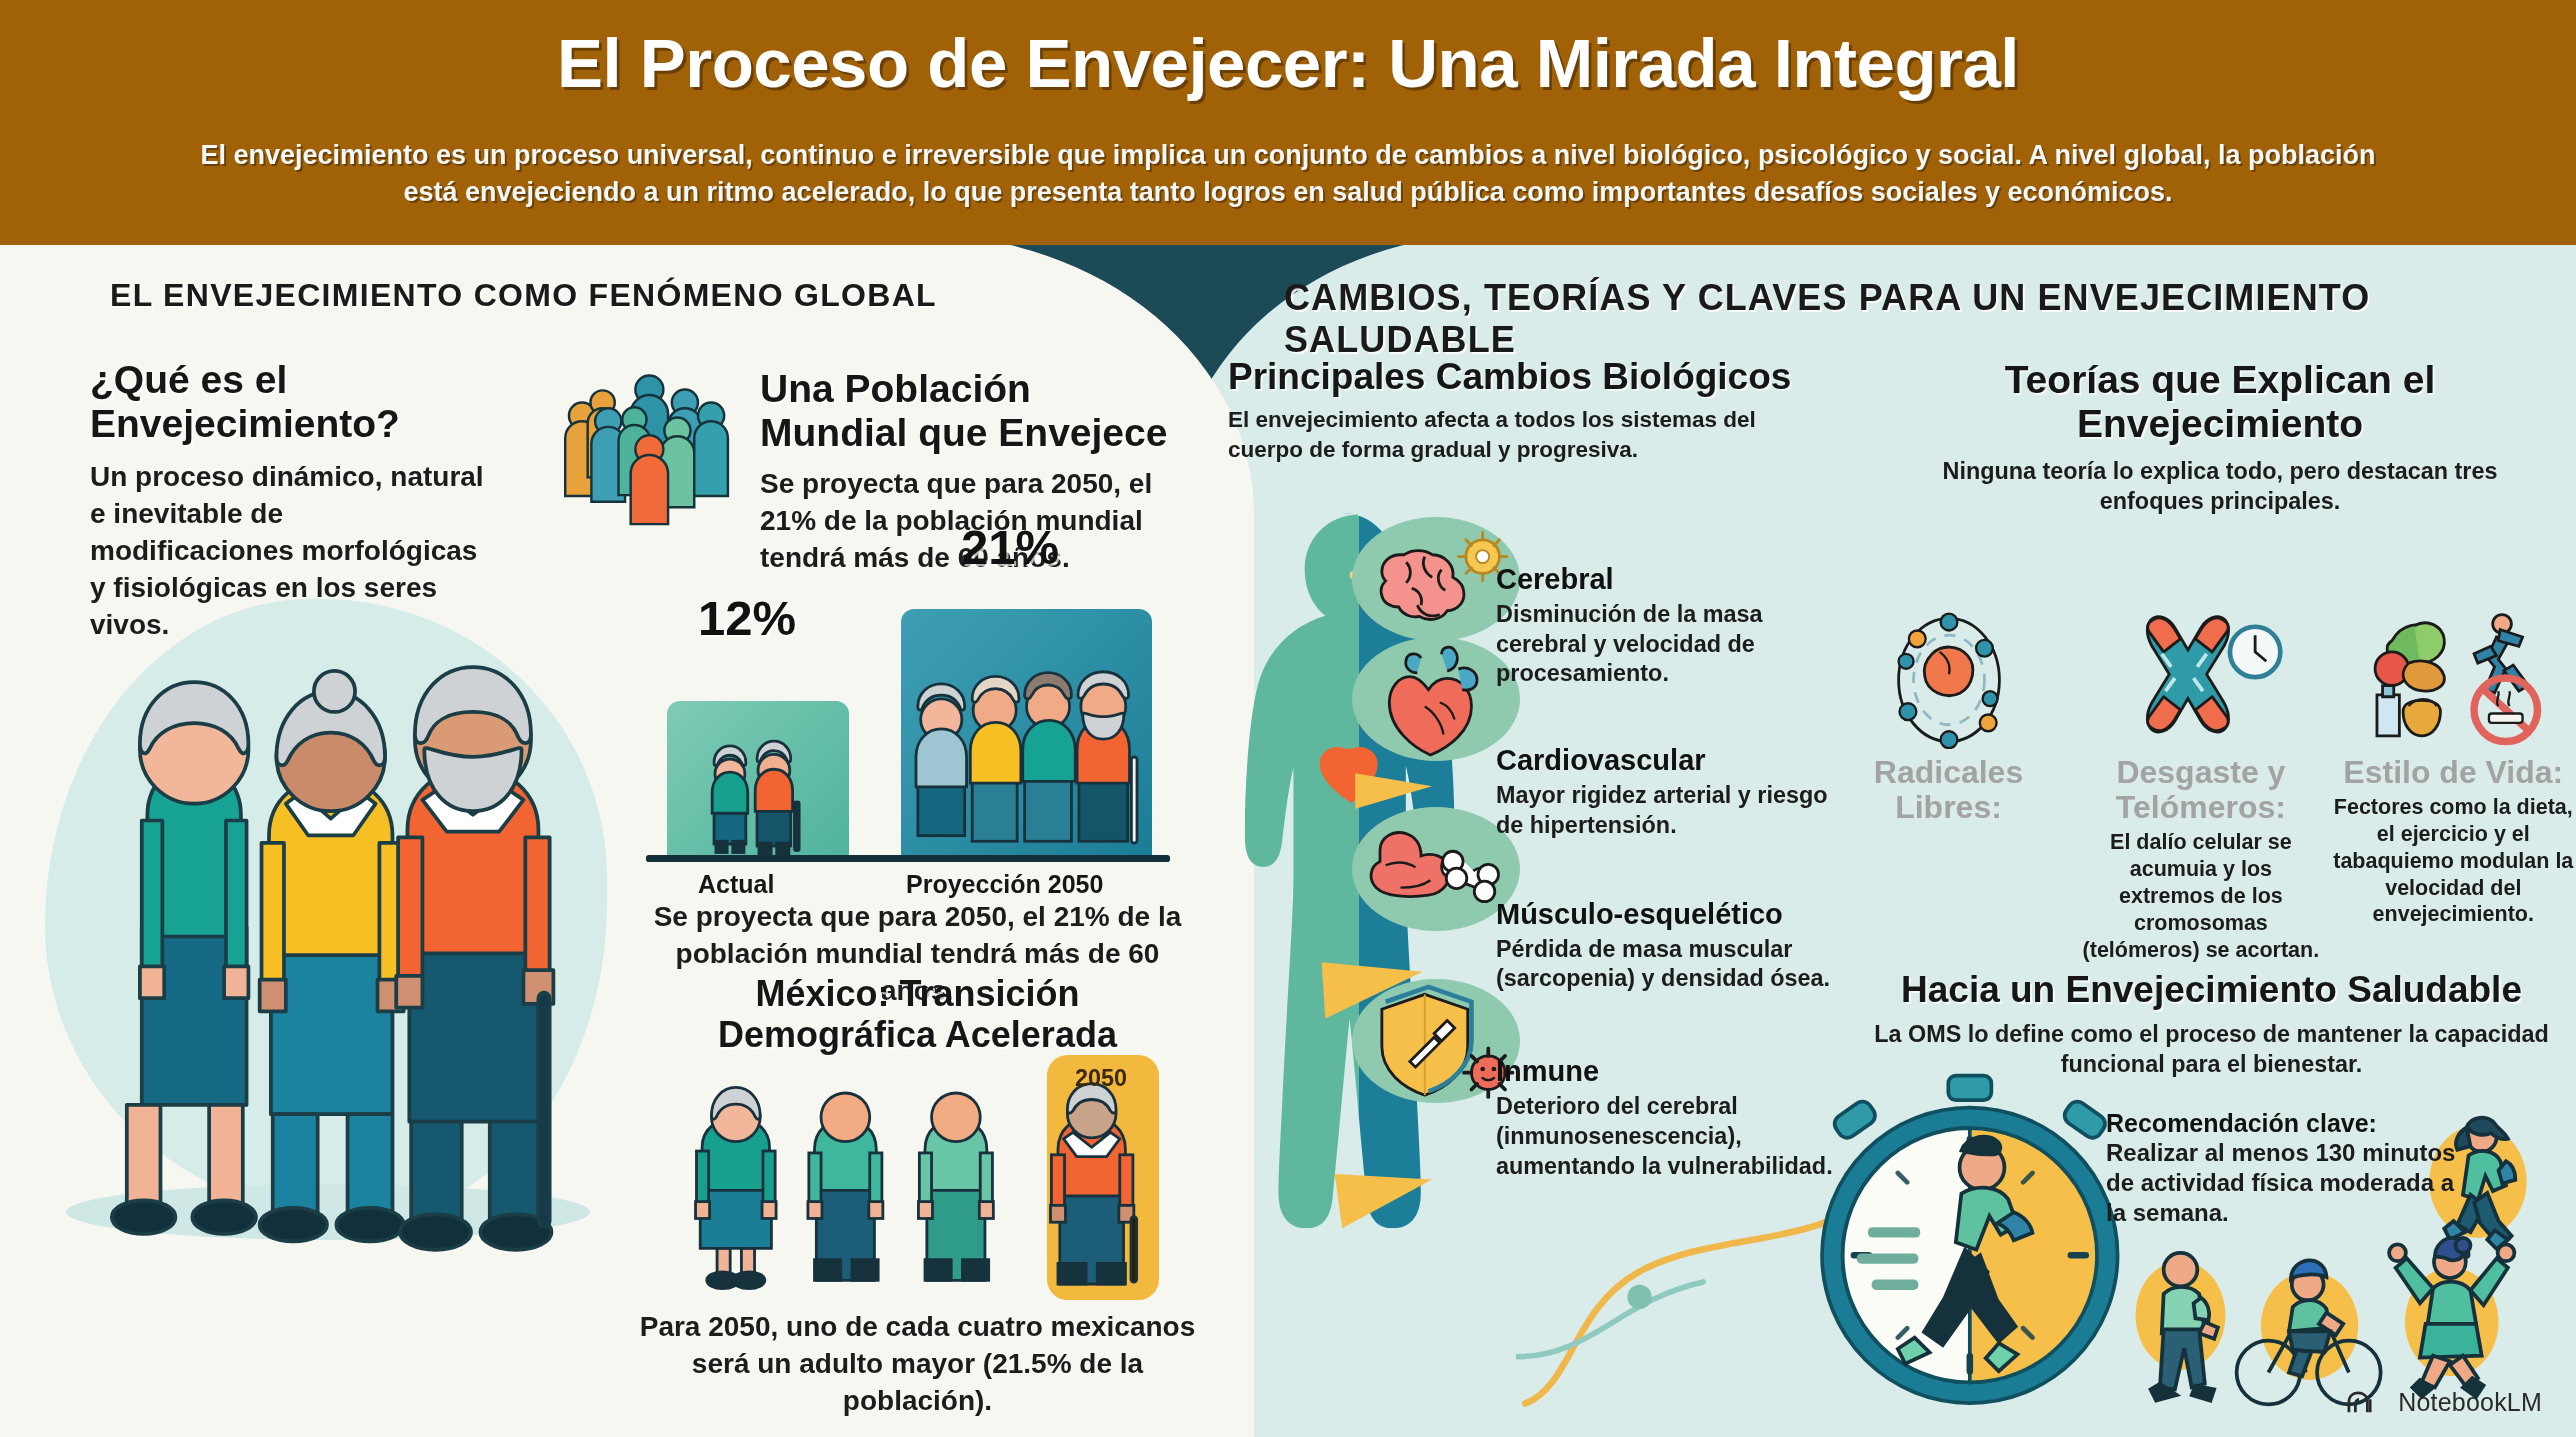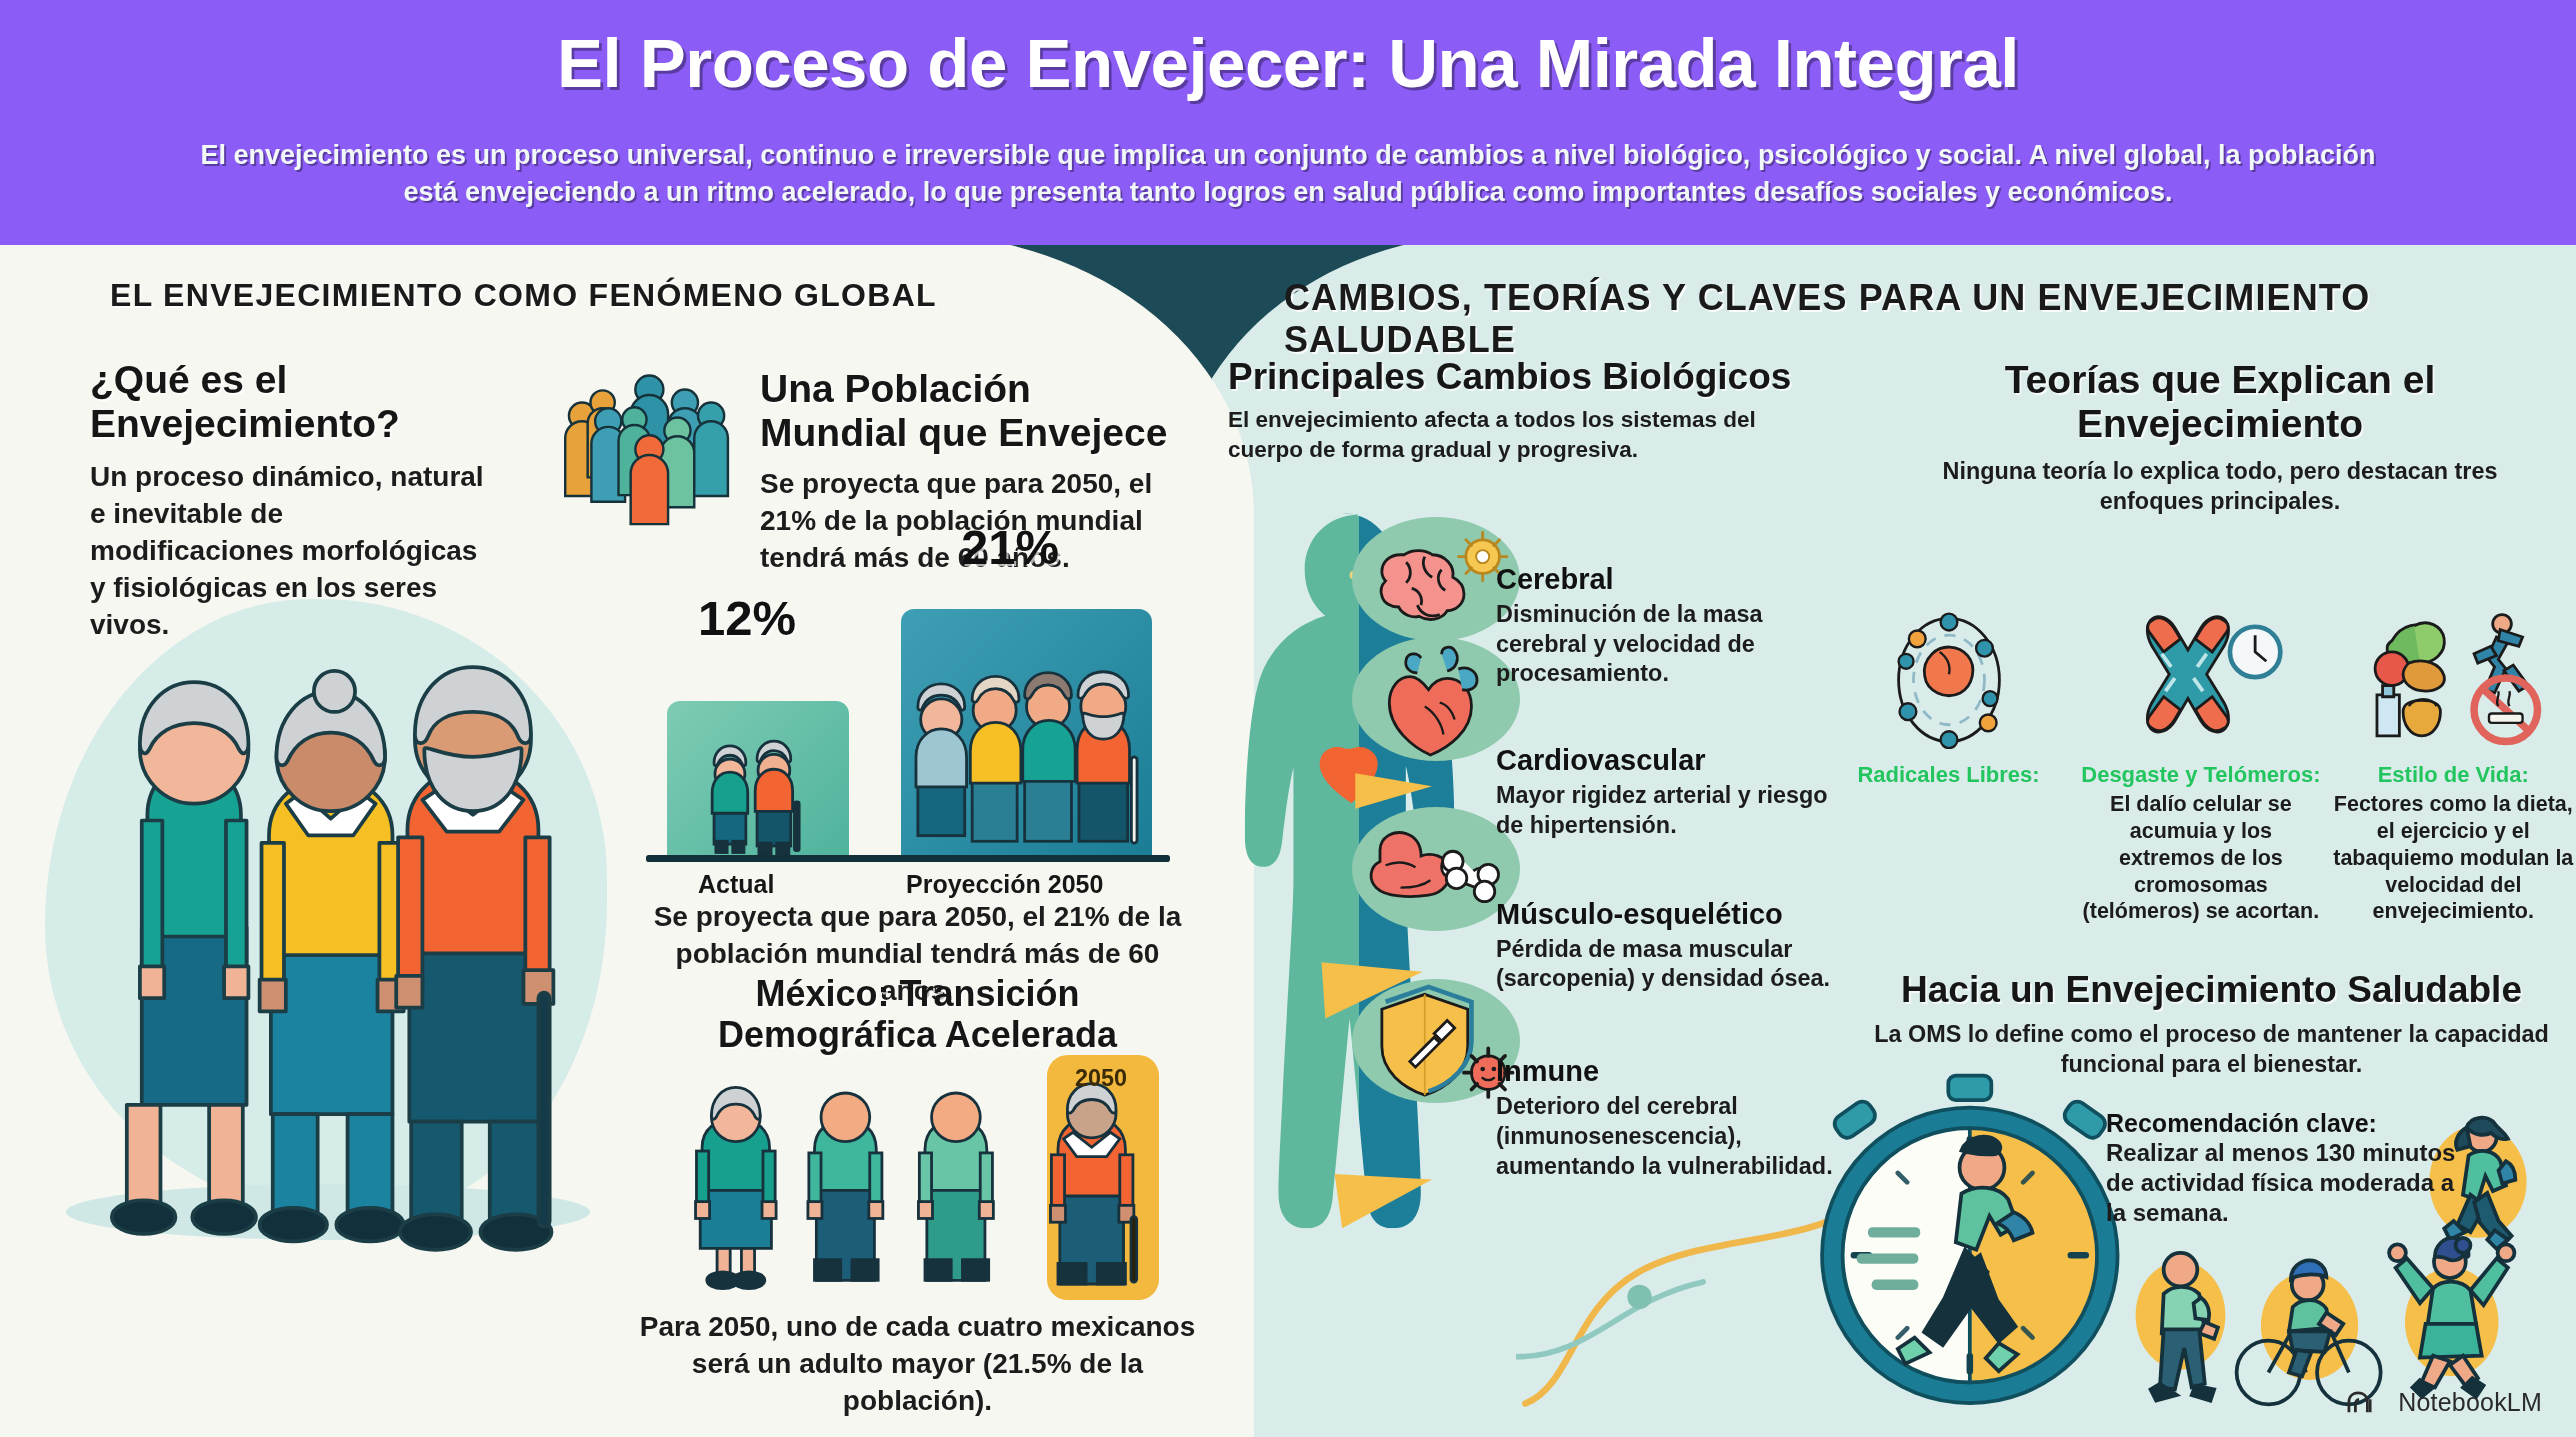--- a/index.html
+++ b/index.html
@@ -7,21 +7,21 @@
   body {
     width:2576px; height:1438px; overflow:hidden;
     font-family:"Liberation Sans", sans-serif;
     position:relative;
   }
   #stage { position:absolute; inset:0; }
 
   
   .header {
     position:absolute; left:0; top:0; width:2576px; height:245px;
-    background:#8b5cf6; z-index:5;
+    background:#a16207; z-index:5;
   }
   .header-title {
     position:absolute; top:24px; left:0; width:100%;
     text-align:center; color:#ffffff;
     font-size:69px; font-weight:bold; letter-spacing:-0.5px;
     text-shadow:2.8px 2.8px 0 rgba(0,0,0,.35);
   }
   .header-sub {
     position:absolute; top:137px; left:178px; width:2220px;
     text-align:center; color:#f2f7f8;
@@ -132,22 +132,22 @@
 
   
   .th-head { position:absolute; left:1930px; top:358px; width:580px;
              text-align:center; z-index:7; }
   .th-head .sub { margin-top:9.4px; font-size:23.4px; font-weight:bold;
                   color:#1c1c1c; line-height:1.3; }
   .th-cards { position:absolute; left:1827px; top:608px; width:749px;
               display:flex; gap:9.4px; z-index:7; }
   .th-card { width:243px; text-align:center; }
   .th-icon { height:142px; display:flex; align-items:center; justify-content:center; }
-  .th-t { font-size:22px; font-weight:bold; color:#22c55e; line-height:1.1;
-          margin-top:13px; }
+  .th-t { font-size:32px; font-weight:bold; color:#a3a3a3; line-height:1.1;
+          margin-top:5px; }
   .th-d { font-size:21.5px; font-weight:bold; color:#1c1c1c; line-height:1.25;
           margin-top:3.7px; }
 
   
   .sal-head { position:absolute; left:1865px; top:969px; width:693px;
               text-align:center; z-index:7; }
   .sal-head .h3 { font-size:37px; }
   .sal-head .sub { margin-top:7.5px; font-size:23.4px; font-weight:bold;
                    color:#1c1c1c; line-height:1.3; }
   .stopwatch { position:absolute; left:1778px; top:1072px;

